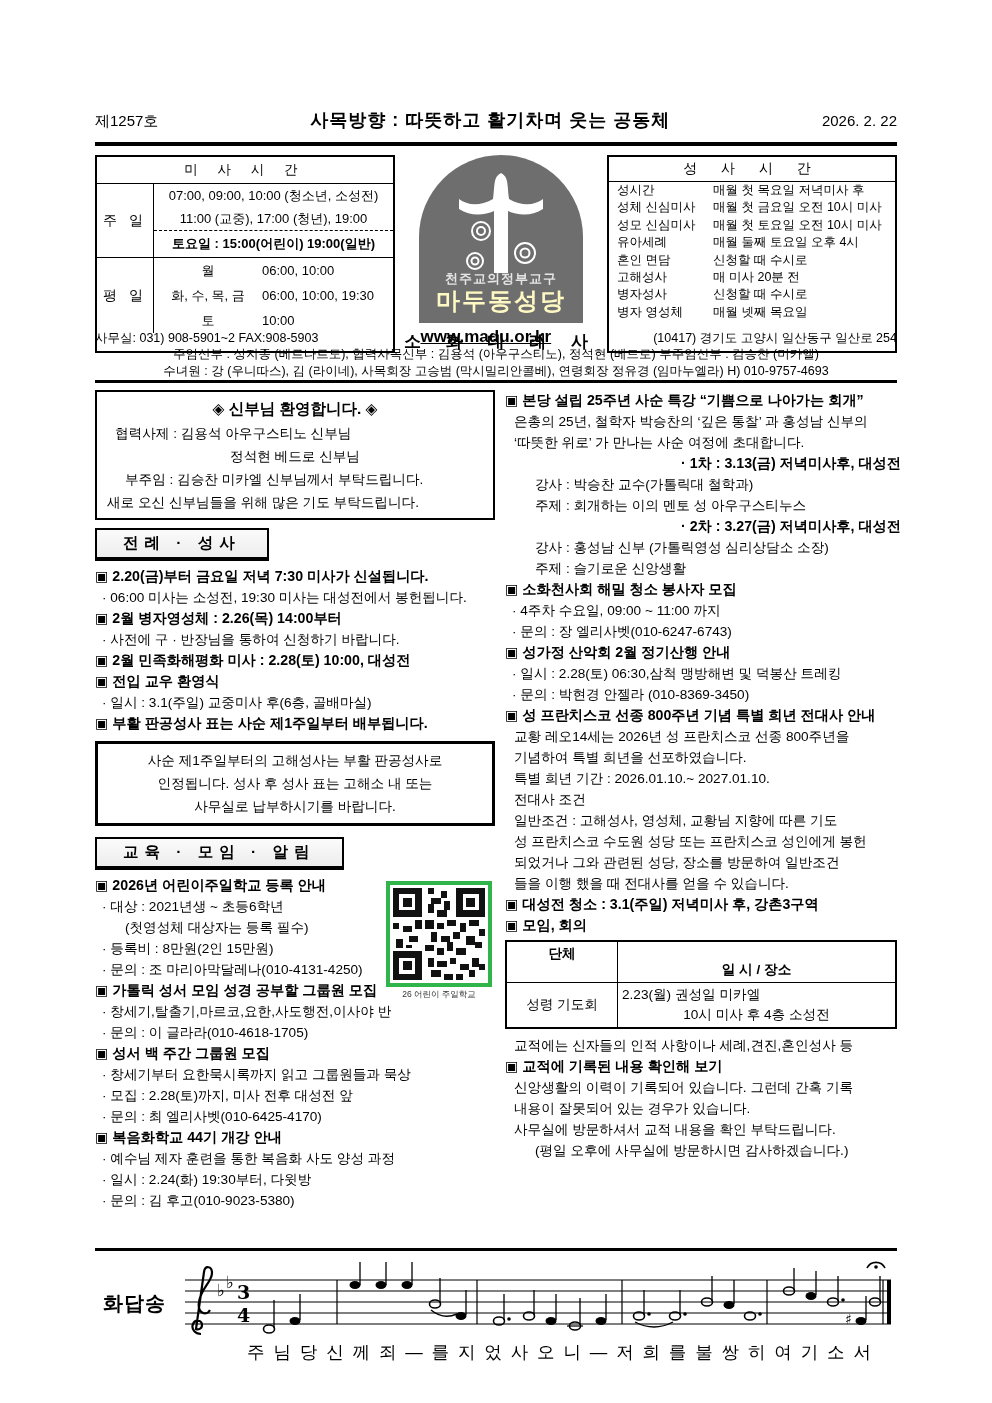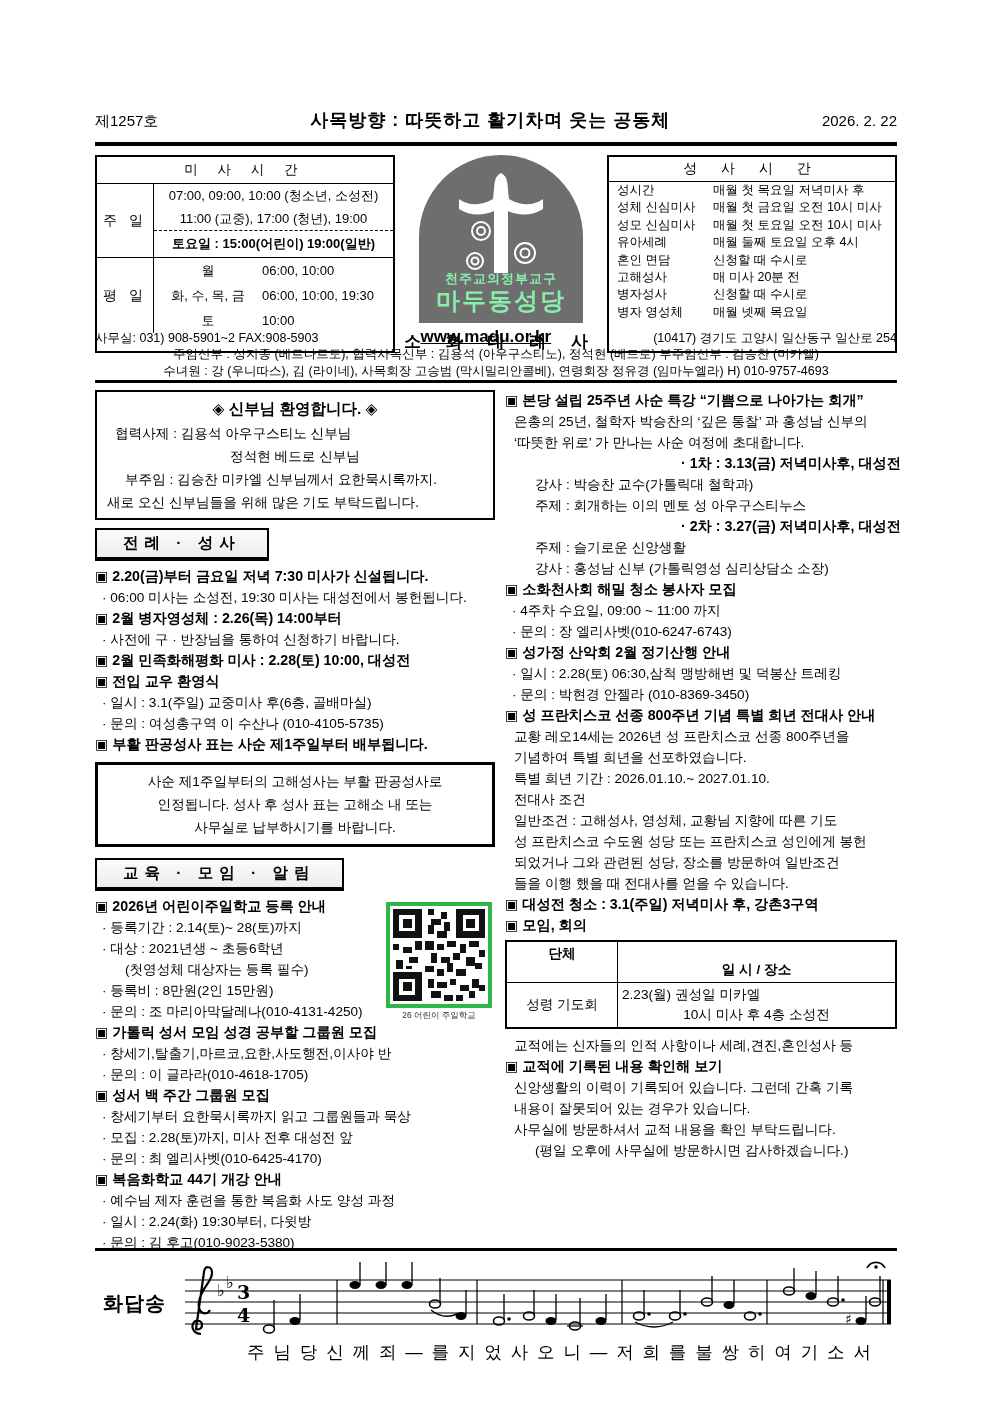--- a/index.html
+++ b/index.html
@@ -24,22 +24,22 @@
   .mt-body{flex:1;}
   .mt-line{text-align:center;line-height:23px;white-space:nowrap;}
   .mt-sat{border-top:1.5px dashed #000;text-align:center;line-height:26px;font-weight:bold;white-space:nowrap;}
   .wk-line{display:flex;line-height:25px;white-space:nowrap;}
   .wk-day{width:108px;text-align:center;}
   .wk-times{flex:1;text-align:left;}
   
   .logo-area{width:200px;display:flex;flex-direction:column;align-items:center;}
   .arch{width:164px;height:168px;background:#6e6e6e;border-radius:82px 82px 0 0;position:relative;display:flex;flex-direction:column;justify-content:flex-end;align-items:center;padding-bottom:8px;box-sizing:border-box;}
   .arch svg{position:absolute;top:14px;left:0;}
-  .arch .dio{color:#86efac;font-size:13px;font-weight:bold;letter-spacing:1px;line-height:16px;z-index:2;}
-  .arch .par{color:#86efac;font-size:24px;font-weight:bold;letter-spacing:2px;line-height:28px;z-index:2;}
+  .arch .dio{color:#e5e5e5;font-size:13px;font-weight:bold;letter-spacing:1px;line-height:16px;z-index:2;}
+  .arch .par{color:#fef9c3;font-size:24px;font-weight:bold;letter-spacing:2px;line-height:28px;z-index:2;}
   .patron{font-size:17px;font-weight:bold;letter-spacing:10px;margin-top:7px;white-space:nowrap;}
   
   .sactable{width:286px;border:2px solid #000;font-size:12.5px;}
   .sactable .ttl{border-bottom:1.5px solid #000;text-align:center;font-size:14px;letter-spacing:10px;padding:3px 0;font-weight:normal;}
   .sac-row{display:flex;line-height:17.4px;white-space:nowrap;}
   .sac-label{width:96px;padding-left:8px;}
   .sac-value{flex:1;}
   
   .contact{position:absolute;top:329px;left:95px;width:802px;font-size:12.5px;}
   .c1{display:flex;justify-content:space-between;align-items:baseline;line-height:16px;}
@@ -218,36 +218,35 @@
   <div class="rule rule-mid"></div>
 
   <div class="col col-left">
 
     <div class="box welcome">
       <div class="w-title">◈  신부님 환영합니다.  ◈</div>
       <div>
 
       <div class="w-line wl0">협력사제 : 김용석 아우구스티노 신부님</div>
           <div class="w-line wl1">정석현 베드로 신부님</div>
-          <div class="w-line wl2">부주임 : 김승찬 미카엘 신부님께서 요한묵시록까지.</div>
+          <div class="w-line wl2">부주임 : 김승찬 미카엘 신부님께서 부탁드립니다.</div>
           <div class="w-line wl3">새로 오신 신부님들을 위해 많은 기도 부탁드립니다.</div>
         </div>
     </div>
 
     <div class="sechead">전례 · 성사</div>
     <div class="items">
 
     <div class="it head">▣ 2.20(금)부터 금요일 저녁 7:30 미사가 신설됩니다.</div>
         <div class="it sub">· 06:00 미사는 소성전, 19:30 미사는 대성전에서 봉헌됩니다.</div>
         <div class="it head">▣ 2월 병자영성체 : 2.26(목) 14:00부터</div>
         <div class="it sub">· 사전에 구 · 반장님을 통하여 신청하기 바랍니다.</div>
         <div class="it head">▣ 2월 민족화해평화 미사 : 2.28(토) 10:00, 대성전</div>
         <div class="it head">▣ 전입 교우 환영식</div>
         <div class="it sub">· 일시 : 3.1(주일) 교중미사 후(6층, 골배마실)</div>
-        <div class="it sub">· 문의 : 여성총구역 이 수산나 (010-4105-5735)</div>
         <div class="it head">▣ 부활 판공성사 표는 사순 제1주일부터 배부됩니다.</div>
       </div>
 
     <div class="notice">
       <div>
 
       <div class="n-line">사순 제1주일부터의 고해성사는 부활 판공성사로</div>
           <div class="n-line">인정됩니다. 성사 후 성사 표는 고해소 내 또는</div>
           <div class="n-line">사무실로 납부하시기를 바랍니다.</div>
         </div>
@@ -272,21 +271,20 @@
                      M10 18h3v2h-3z M14 19h2v2h-2z M17 17h2v3h-2z M20 19h3v2h-3z
                      M11 22h2v3h-2z M14 23h3v2h-3z M18 22h2v2h-2z M21 24h3v2h-3z M25 22h2v3h-2z
                      M12 26h3v2h-3z M16 27h3v2h-3z M20 27h2v2h-2z M24 26h2v2h-2z M27 24h2v2h-2z"></path>
           </svg>
         </div>
         <div class="qrcap">26 어린이 주일학교</div>
       </div>
       <div class="items">
 
       <div class="it head">▣ 2026년 어린이주일학교 등록 안내</div>
-          <div class="it sub">· 등록기간 : 2.14(토)~ 28(토)까지</div>
           <div class="it sub">· 대상 : 2021년생 ~ 초등6학년</div>
           <div class="it sub2">(첫영성체 대상자는 등록 필수)</div>
           <div class="it sub">· 등록비 : 8만원(2인 15만원)</div>
           <div class="it sub">· 문의 : 조 마리아막달레나(010-4131-4250)</div>
           <div class="it head">▣ 가톨릭 성서 모임 성경 공부할 그룹원 모집</div>
           <div class="it sub">· 창세기,탈출기,마르코,요한,사도행전,이사야 반</div>
           <div class="it sub">· 문의 : 이 글라라(010-4618-1705)</div>
           <div class="it head">▣ 성서 백 주간 그룹원 모집</div>
           <div class="it sub">· 창세기부터 요한묵시록까지 읽고 그룹원들과 묵상</div>
           <div class="it sub">· 모집 : 2.28(토)까지, 미사 전후 대성전 앞</div>
@@ -302,22 +300,22 @@
   <div class="col col-right">
     <div class="items">
 
     <div class="it head">▣ 본당 설립 25주년 사순 특강 “기쁨으로 나아가는 회개”</div>
         <div class="it para">은총의 25년, 철학자 박승찬의 ‘깊은 통찰’ 과 홍성남 신부의</div>
         <div class="it para">‘따뜻한 위로’ 가 만나는 사순 여정에 초대합니다.</div>
         <div class="it subbold">· 1차 : 3.13(금) 저녁미사후, 대성전</div>
         <div class="it sub2">강사 : 박승찬 교수(가톨릭대 철학과)</div>
         <div class="it sub2">주제 : 회개하는 이의 멘토 성 아우구스티누스</div>
         <div class="it subbold">· 2차 : 3.27(금) 저녁미사후, 대성전</div>
+        <div class="it sub2">강사 : 홍성남 신부 (가톨릭영성 심리상담소 소장)</div>
         <div class="it sub2">주제 : 슬기로운 신앙생활</div>
-        <div class="it sub2">강사 : 홍성남 신부 (가톨릭영성 심리상담소 소장)</div>
         <div class="it head">▣ 소화천사회 해밀 청소 봉사자 모집</div>
         <div class="it sub">· 4주차 수요일, 09:00 ~ 11:00 까지</div>
         <div class="it sub">· 문의 : 장 엘리사벳(010-6247-6743)</div>
         <div class="it head">▣ 성가정 산악회 2월 정기산행 안내</div>
         <div class="it sub">· 일시 : 2.28(토) 06:30,삼척 맹방해변 및 덕봉산 트레킹</div>
         <div class="it sub">· 문의 : 박현경 안젤라 (010-8369-3450)</div>
         <div class="it head">▣ 성 프란치스코 선종 800주년 기념 특별 희년 전대사 안내</div>
         <div class="it para">교황 레오14세는 2026년 성 프란치스코 선종 800주년을</div>
         <div class="it para">기념하여 특별 희년을 선포하였습니다.</div>
         <div class="it para">특별 희년 기간 : 2026.01.10.~ 2027.01.10.</div>

